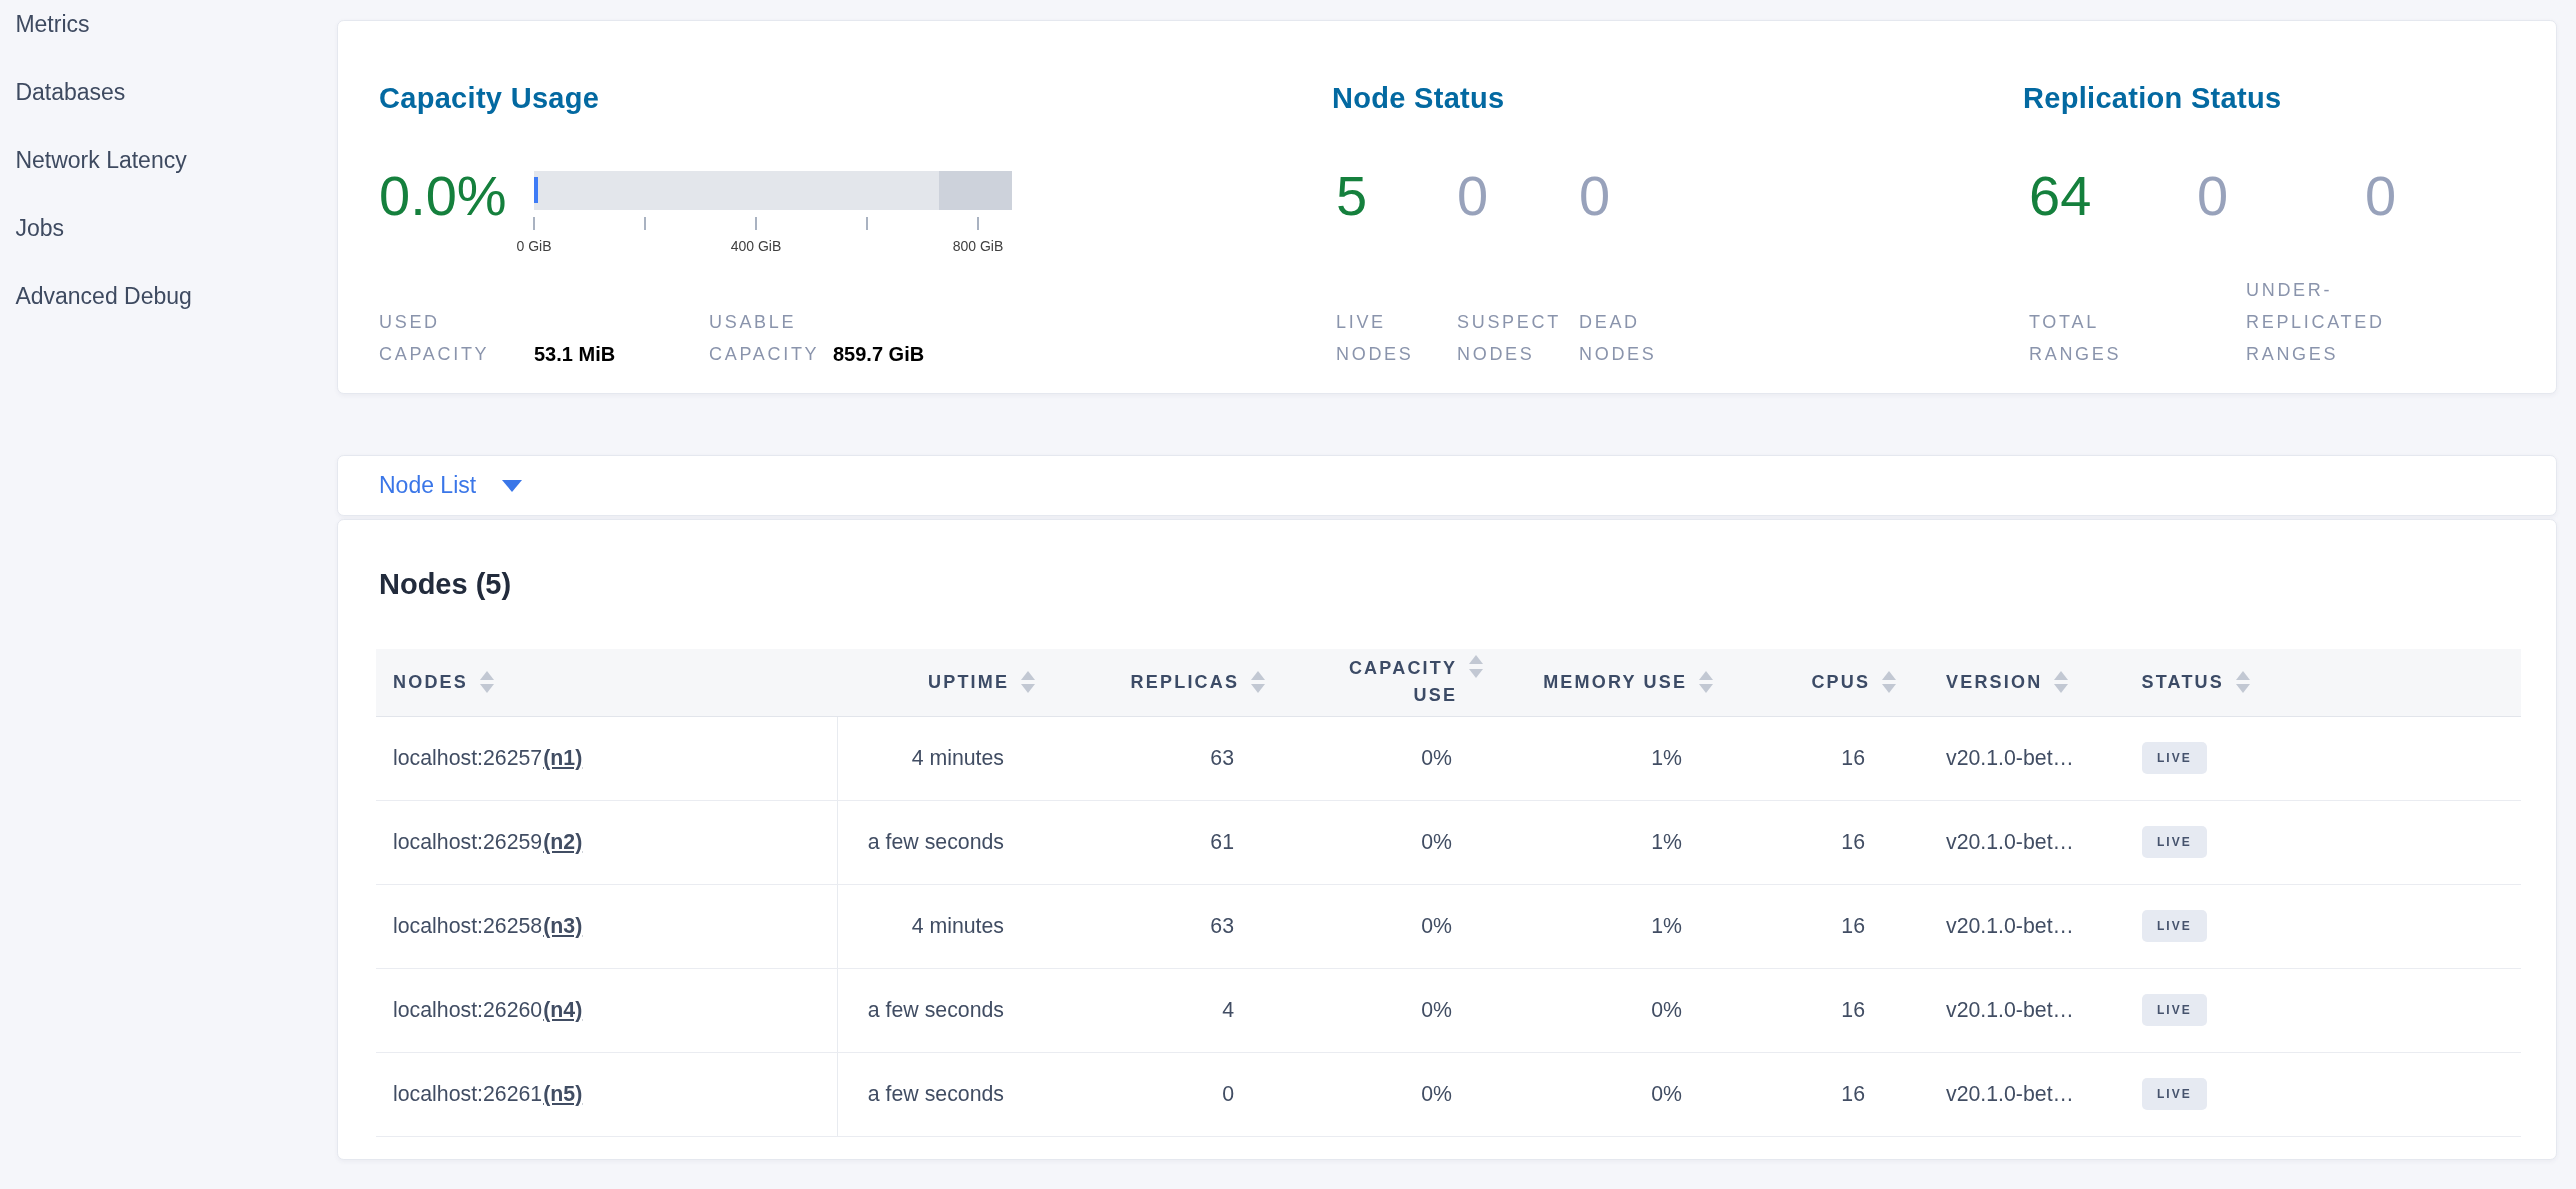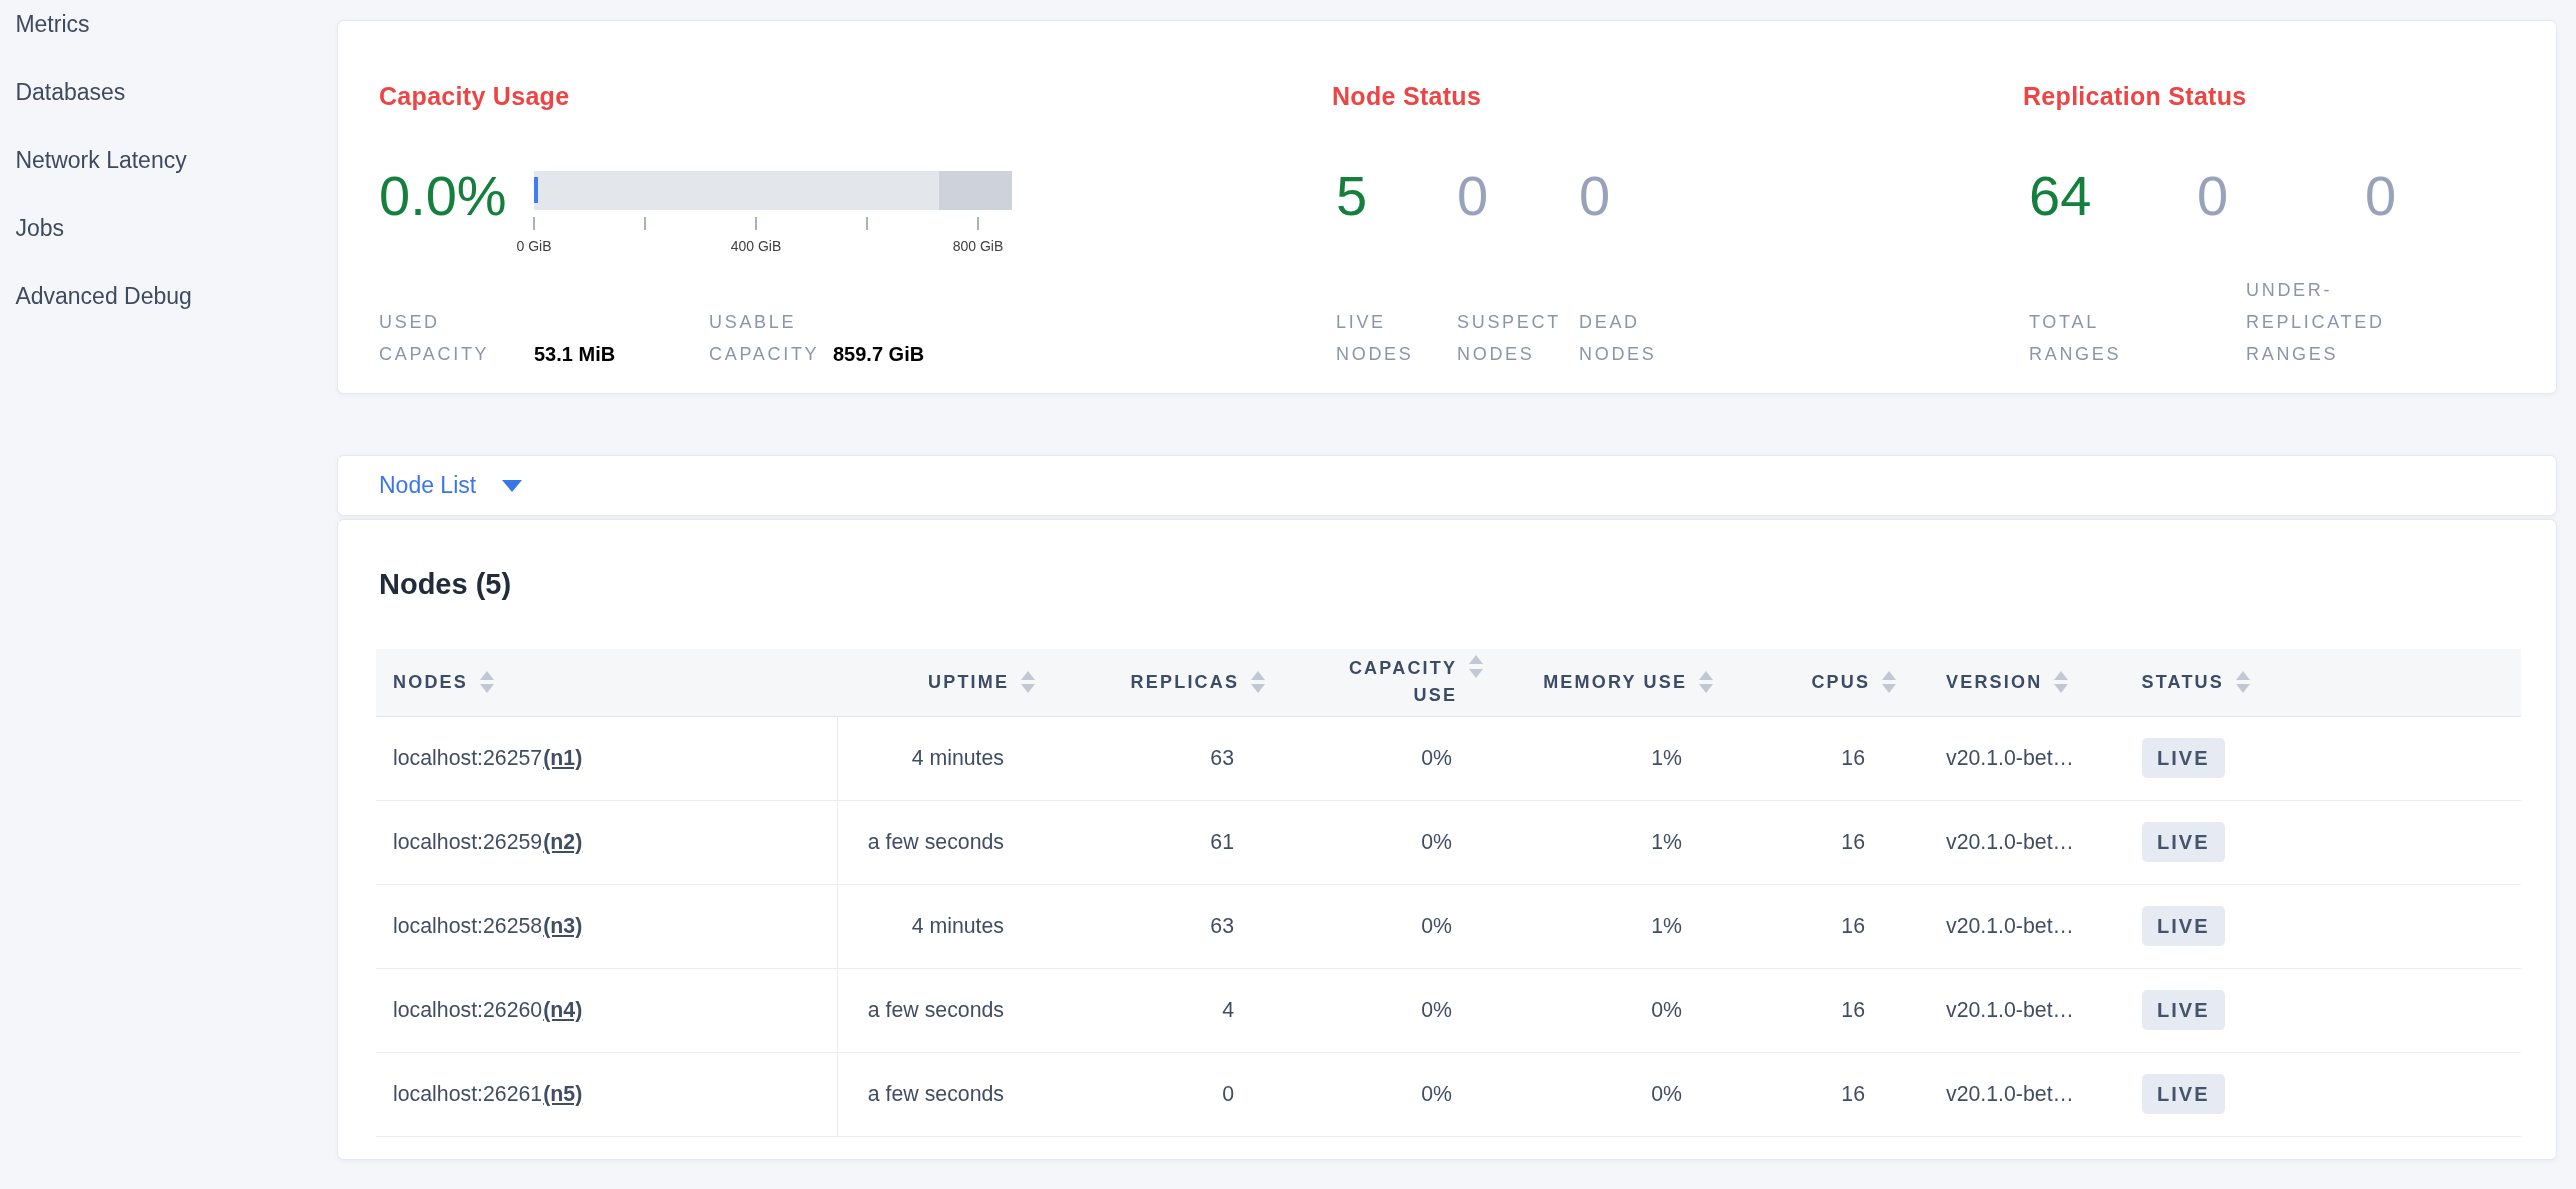--- a/index.html
+++ b/index.html
@@ -12,21 +12,21 @@
   .side-item.active { color:#3a76e8; font-weight:700; }
 
   
   .card { position:absolute; background:#fff; border:0.9px solid #e5e8ef; border-radius:6.8px;
           box-shadow:0 1.7px 4.3px rgba(50,60,90,.05); }
   .summary-card { left:337px; top:19.6px;  width:2220px; height:374px; }
   .nodelist-card{ left:337px; top:455px; width:2220px; height:61px; display:flex; align-items:center; padding-left:41px; }
   .table-card  { left:337px; top:519px; width:2220px; height:641px; }
 
   
-  .p-title { position:absolute; top:61px; font-size:25px; font-weight:700; color:#ef4444; letter-spacing:0.3px; }
+  .p-title { position:absolute; top:61px; font-size:29px; font-weight:700; color:#0369a1; letter-spacing:0.3px; }
   .t-cap{left:41px} .t-ns{left:994px} .t-rs{left:1685px}
 
   .big { position:absolute; top:147px; font-size:56px; font-weight:500; color:#15803d; line-height:1; }
   .big.muted { color:#98a2bb; }
   .b-cap{left:41px} .b-ns1{left:998px} .b-ns2{left:1119px} .b-ns3{left:1241px}
   .b-rs1{left:1691px} .b-rs2{left:1859px} .b-rs3{left:2027px}
 
   .bar { position:absolute; left:196px; top:150px; width:478px; height:39px; background:#e3e6eb; }
   .bar .dark { position:absolute; right:0; top:0; width:73px; height:39px; background:#cdd2db; }
   .bar .used { position:absolute; left:0; top:6.8px; width:4.3px; height:25.6px; background:#3f7cf6; }
@@ -63,21 +63,21 @@
   .sort { display:inline-flex; flex-direction:column; gap:4.3px; margin-left:12px; }
   .tri-up   { width:0;height:0;border-left:7.7px solid transparent;border-right:7.7px solid transparent;border-bottom:9.4px solid #c2c8d3; }
   .tri-down { width:0;height:0;border-left:7.7px solid transparent;border-right:7.7px solid transparent;border-top:9.4px solid #c2c8d3; }
 
   td { height:84px; border-bottom:1.7px solid #eaecf1; vertical-align:middle; font-size:21.3px; color:#414d63; background:#fff; }
   td.al-r { text-align:right; padding-right:38px; }
   td.c-nodes { padding-left:17px; border-right:1.7px solid #e8ebf0; }
   td.c-nodes b { font-weight:700; margin-left:1px;text-decoration:underline; }
   td.c-version { padding-left:43px; white-space:nowrap; overflow:hidden; }
   td.c-status { padding-left:8.5px; }
-  .badge { display:inline-block; background:#e6eaf2; color:#46536d; font-size:20px; font-weight:700;
+  .badge { display:inline-block; background:#e6eaf2; color:#46536d; font-size:12px; font-weight:700;
            letter-spacing:2.1px; padding:10.2px 15.4px; border-radius:5.1px; line-height:1; }
 </style>
 </head>
 <body>
 
 <nav class="sidebar">
   <div class="side-item">Metrics</div>
   <div class="side-item">Databases</div>
   <div class="side-item">Network Latency</div>
   <div class="side-item">Jobs</div>

